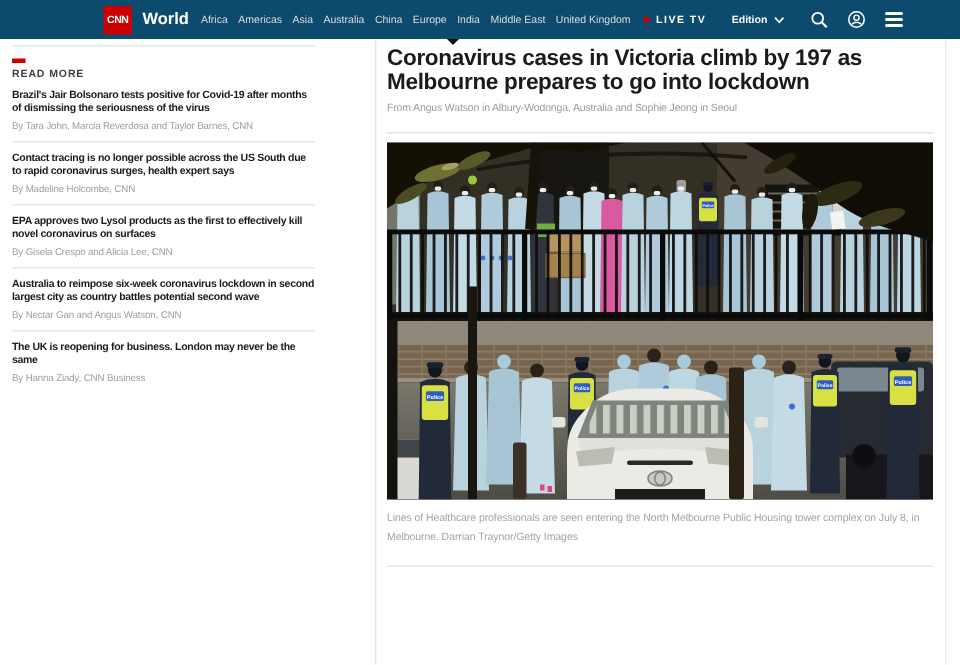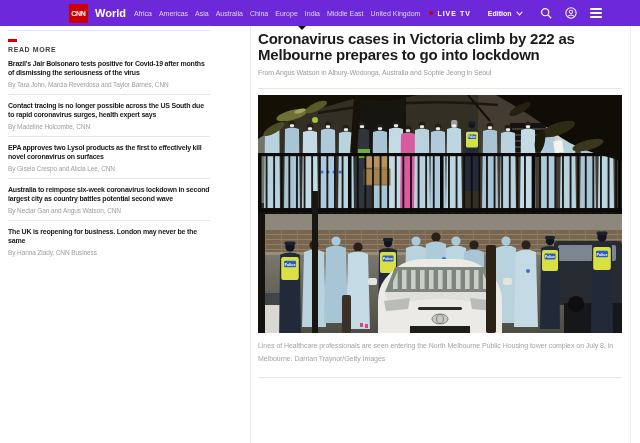--- a/index.html
+++ b/index.html
@@ -5,21 +5,21 @@
   html,body{margin:0;padding:0;}
   body{
     width:640px;height:443px;position:relative;overflow:hidden;
     background:#ffffff;
     font-family:"Liberation Sans","DejaVu Sans",sans-serif;
     -webkit-font-smoothing:antialiased;
   }
   
   .header{
     position:absolute;top:0;left:0;right:0;height:26px;
-    background:#6d28d9;display:flex;align-items:center;
+    background:#0c4a6e;display:flex;align-items:center;
     padding:0 0 0 69px;box-sizing:border-box;
   }
   .logo{
     width:19px;height:19px;background:#cc0000;border-radius:1px;
     color:#fff;font-weight:bold;font-size:7px;letter-spacing:-0.3px;
     display:flex;align-items:center;justify-content:center;flex:0 0 auto;
   }
   .section-title{color:#fff;font-weight:bold;font-size:11px;margin-left:7px;margin-right:8px;}
   .nav{display:flex;align-items:center;gap:7px;}
   .nav span{color:#dcdcdc;font-size:7px;white-space:nowrap;cursor:pointer;}
@@ -134,21 +134,21 @@
     <div class="s-title">Australia to reimpose six-week coronavirus lockdown in second largest city as country battles potential second wave</div>
     <div class="s-byline">By Nectar Gan and Angus Watson, CNN</div>
   </div>
   <div class="s-item last">
     <div class="s-title">The UK is reopening for business. London may never be the same</div>
     <div class="s-byline">By Hanna Ziady, CNN Business</div>
   </div>
 </div>
 
 <div class="main">
-  <h1 class="headline">Coronavirus cases in Victoria climb by 222 as Melbourne prepares to go into lockdown</h1>
+  <h1 class="headline">Coronavirus cases in Victoria climb by 197 as Melbourne prepares to go into lockdown</h1>
   <div class="a-byline">From Angus Watson in Albury-Wodonga, Australia and Sophie Jeong in Seoul</div>
   <div class="hr1"></div>
 
   <div class="photo-wrap">
     <svg width="364" height="238" viewBox="0 0 364 238">
       <defs>
         <pattern id="bars" width="7.6" height="59" patternUnits="userSpaceOnUse">
           <rect width="1.9" height="59" fill="#0c0c0c"></rect>
         </pattern>
         <pattern id="slat" width="9" height="30" patternUnits="userSpaceOnUse">

